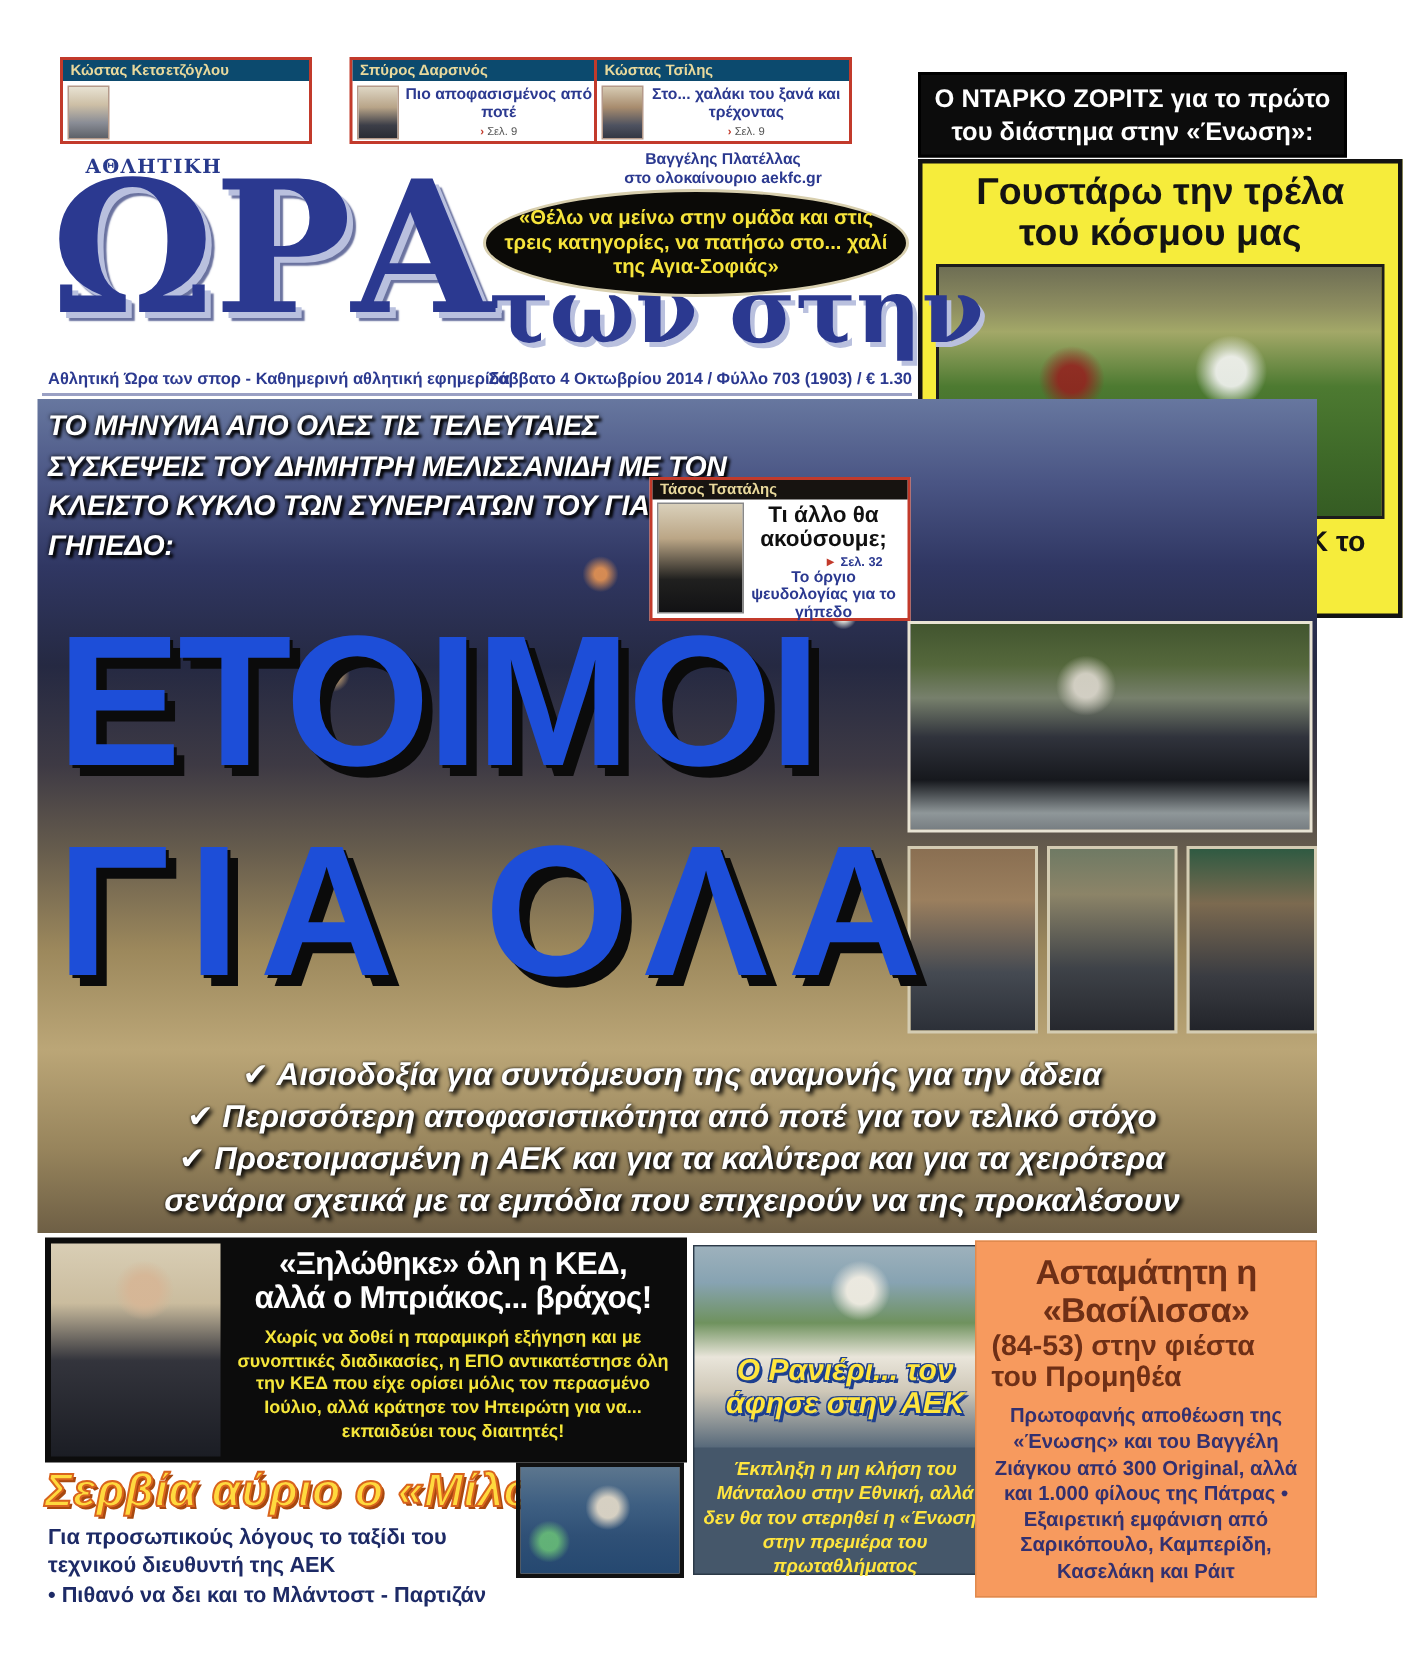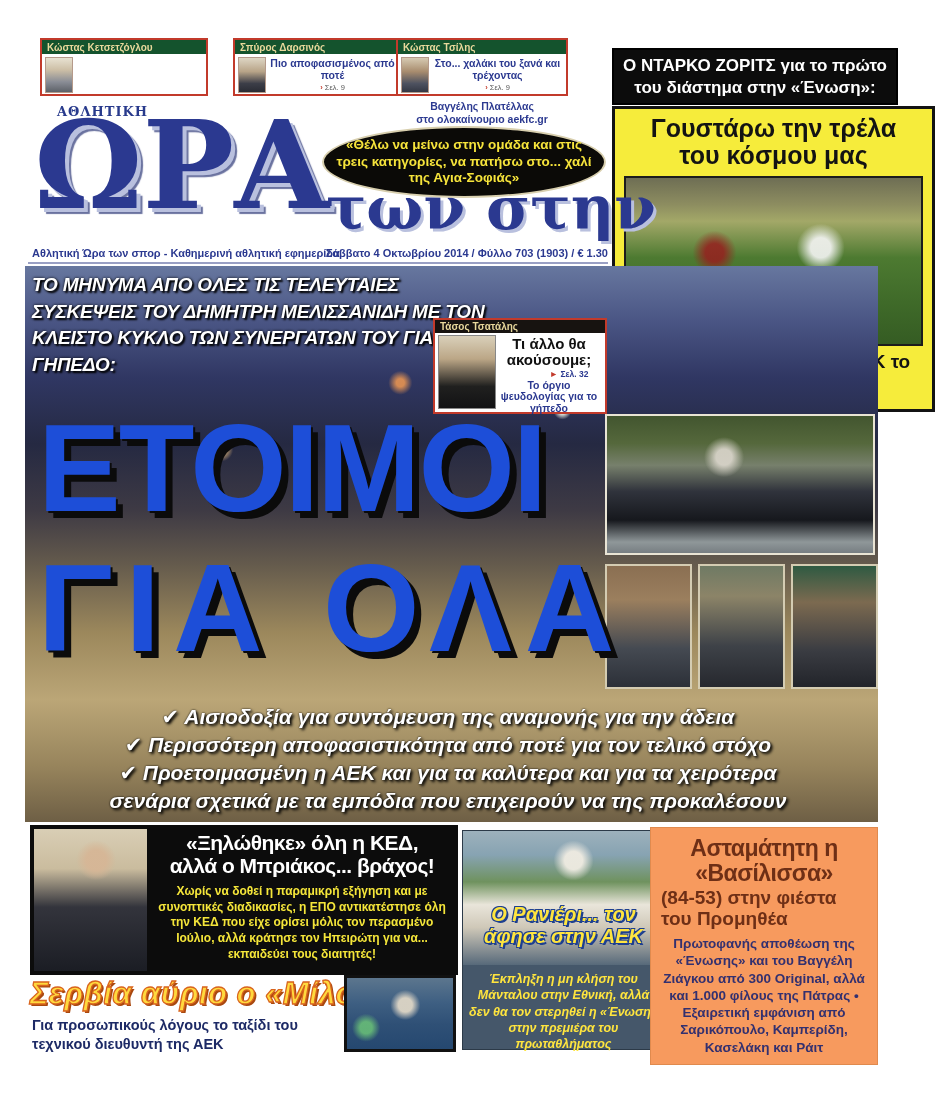--- a/index.html
+++ b/index.html
@@ -6,21 +6,21 @@
   body{
     width:940px;height:1119px;position:relative;overflow:hidden;
     background:#ffffff;
     font-family:"Liberation Sans","DejaVu Sans",sans-serif;
     -webkit-text-stroke:0;
   }
   .abs{position:absolute;box-sizing:border-box;}
 
   
   .teaser{top:38px;height:58px;width:168px;border:2px solid #c23a2b;background:#fff;}
-  .teaser-header{background:#14532d;color:#e9d99c;font-size:10px;font-weight:bold;padding:2px 5px 1px;white-space:nowrap;overflow:hidden;}
+  .teaser-header{background:#0c4a6e;color:#e9d99c;font-size:10px;font-weight:bold;padding:2px 5px 1px;white-space:nowrap;overflow:hidden;}
   .teaser-body{display:flex;align-items:center;padding:2px 3px;height:38px;}
   .teaser-avatar{width:26px;height:34px;border:1px solid #b59a8a;flex:0 0 auto;margin-right:3px;}
   .av1{background:linear-gradient(180deg,#e8e2d2 0%,#cdbfa6 35%,#8a8d96 70%,#5d6168 100%);}
   .av2{background:linear-gradient(180deg,#ded6c4 0%,#b8a488 40%,#3c3e48 75%,#2a2c34 100%);}
   .av3{background:linear-gradient(180deg,#d6cab2 0%,#a88c6e 40%,#4e5260 75%,#343844 100%);}
   .teaser-main{flex:1;text-align:center;}
   .teaser-title{color:#2b3990;font-weight:bold;font-size:10.5px;line-height:1.12;}
   .teaser-page{font-size:7.5px;color:#555;margin-top:1px;}
   .teaser-page b{color:#c23a2b;}
 
@@ -221,20 +221,21 @@
       <span>«Ξηλώθηκε» όλη η ΚΕΔ,</span><br>
       <span>αλλά ο Μπριάκος... βράχος!</span>
     </div>
     <div class="ked-body">Χωρίς να δοθεί η παραμικρή εξήγηση και με συνοπτικές διαδικασίες, η ΕΠΟ αντικατέστησε όλη την ΚΕΔ που είχε ορίσει μόλις τον περασμένο Ιούλιο, αλλά κράτησε τον Ηπειρώτη για να... εκπαιδεύει τους διαιτητές!</div>
   </div>
 </div>
 
 <div class="abs serbia-title">Σερβία αύριο ο «Μίλο»</div>
 <div class="abs serbia-body">
   <div class="p1">Για προσωπικούς λόγους το ταξίδι του τεχνικού διευθυντή της ΑΕΚ</div>
+  <div class="p2">• Πιθανό να δει και το Μλάντοστ - Παρτιζάν</div>
 </div>
 <div class="abs milo-photo"></div>
 
 <div class="abs ranieri-card">
   <div class="ranieri-photo"></div>
   <div class="ranieri-title">Ο Ρανιέρι... τον άφησε στην ΑΕΚ</div>
   <div class="ranieri-caption">Έκπληξη η μη κλήση του Μάνταλου στην Εθνική, αλλά δεν θα τον στερηθεί η «Ένωση» στην πρεμιέρα του πρωταθλήματος</div>
 </div>
 
 <div class="abs basket-card">

